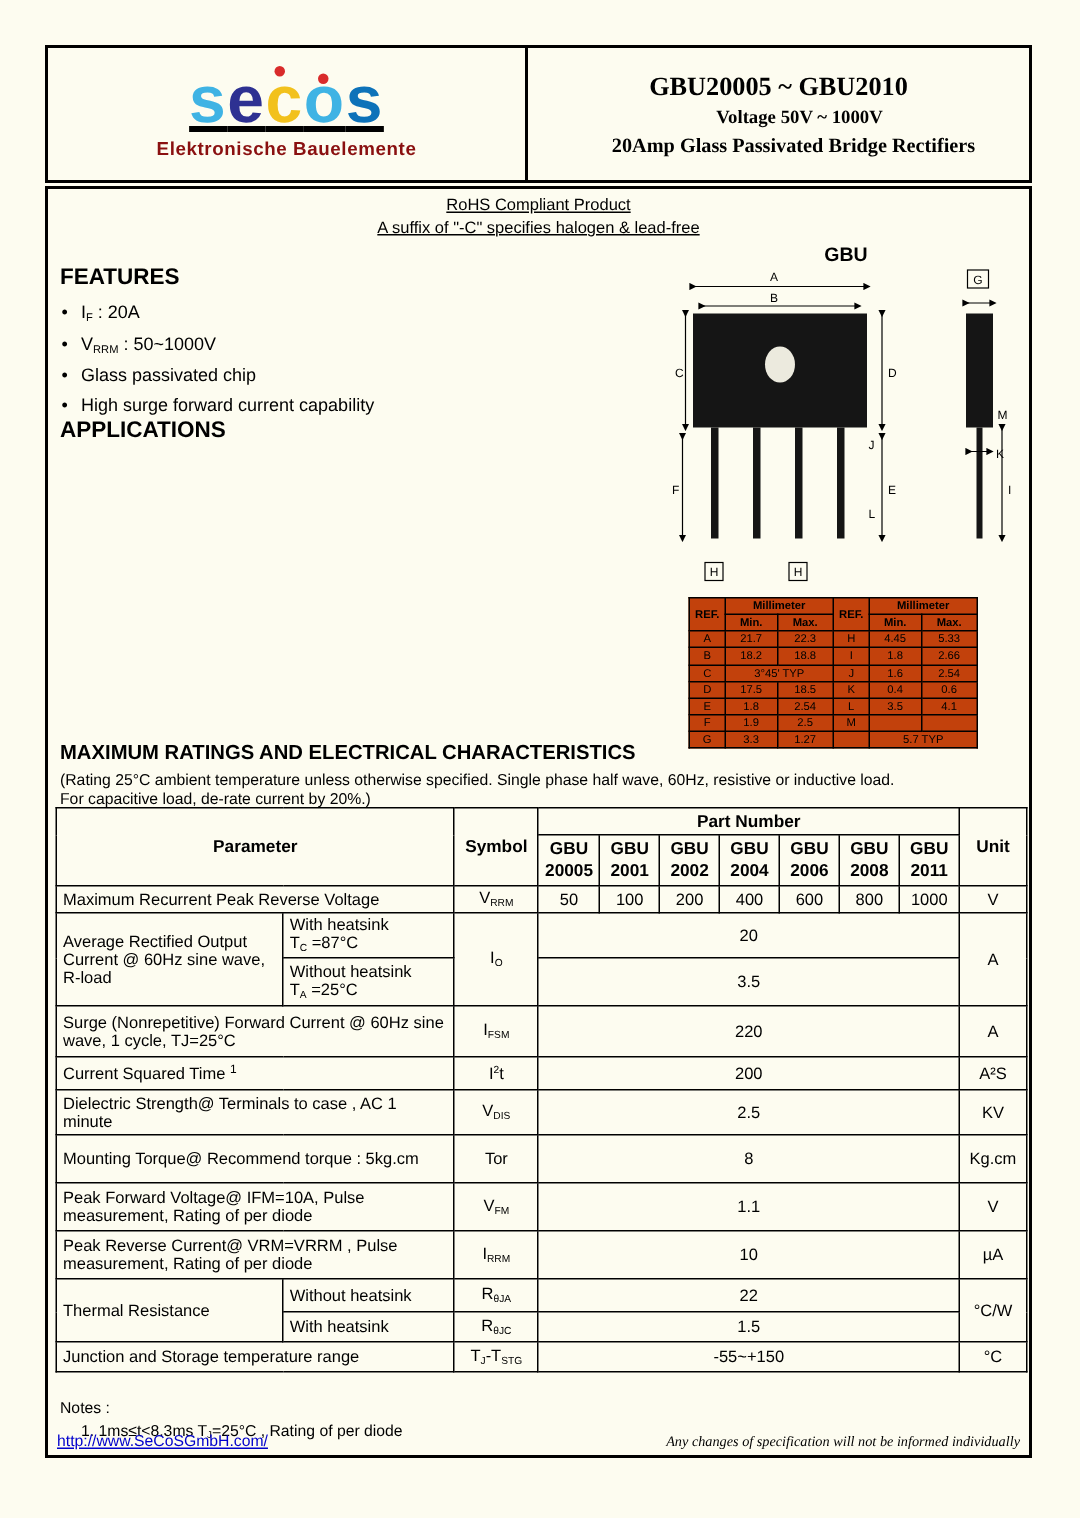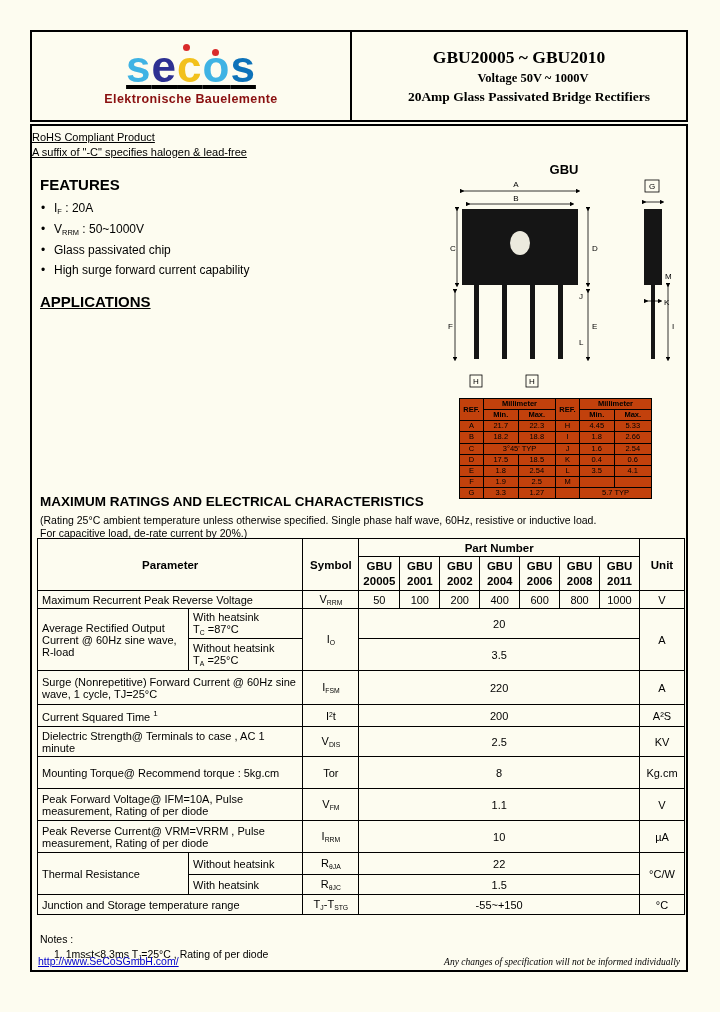--- a/index.html
+++ b/index.html
@@ -11,28 +11,28 @@
   .logo-word{font-weight:bold;font-size:44px;line-height:0.95;letter-spacing:1px;font-family:"Liberation Sans",sans-serif;text-decoration:underline;}
   .logo-dot{position:absolute;width:7px;height:7px;border-radius:50%;background:#d92b2b;}
   .logo-dot.d1{left:44%;top:-2px;}
   .logo-dot.d2{left:66%;top:3px;}
   .logo-sub{font-size:12.5px;font-weight:bold;color:#8a1010;margin-top:4px;letter-spacing:0.4px;}
   .title-box{flex:1;display:flex;flex-direction:column;align-items:center;justify-content:center;font-family:"Liberation Serif",serif;font-weight:bold;gap:3px;}
   .t1{font-size:17.5px;}
   .t2{font-size:12.5px;margin-left:28px;}
   .t3{font-size:13.5px;margin-left:20px;}
   .main{position:absolute;left:30px;top:124px;width:658px;height:848px;border:2px solid #000;background:#fdfcf0;}
-  .rohs{position:absolute;top:4px;left:0;width:100%;text-align:left;font-size:11px;line-height:1.35;}
+  .rohs{position:absolute;top:4px;left:0;width:100%;text-align:center;font-size:11px;line-height:1.35;}
   .rohs div{text-decoration:underline;}
   .features{position:absolute;left:8px;top:50px;width:270px;}
   .sec-h{font-size:15px;font-weight:bold;margin:0 0 8px 0;}
   .blist{margin:0;padding:0;list-style:none;font-size:12px;}
   .blist li{margin:0 0 5px 14px;position:relative;line-height:1.3;}
   .blist li::before{content:"\2022";position:absolute;left:-13px;top:0;}
-  .applications{position:absolute;left:8px;top:167px;width:250px;text-decoration:underline;}
+  .applications{position:absolute;left:8px;top:152px;width:250px;}
   .pkg{position:absolute;top:36px;right:6px;width:232px;}
   .pkg-name{text-align:center;font-weight:bold;font-size:13px;margin-bottom:2px;}
   .dimtable{position:absolute;top:272px;right:34px;border-collapse:collapse;font-size:7.5px;background:#c2410c;}
   .dimtable th,.dimtable td{border:1px solid #000;padding:0 2px;text-align:center;line-height:1.35;}
   .dimtable th{font-weight:bold;}
   .ratings-h{position:absolute;left:8px;top:368px;font-size:13.5px;font-weight:bold;}
   .ratings-note{position:absolute;left:8px;top:388px;width:640px;font-size:10.5px;line-height:1.25;}
   .bigtable{position:absolute;left:5px;top:412px;width:648px;border-collapse:collapse;font-size:11px;}
   .bigtable th,.bigtable td{border:1px solid #000;padding:1px 4px;}
   .bigtable th{font-weight:bold;font-size:11.5px;text-align:center;}

